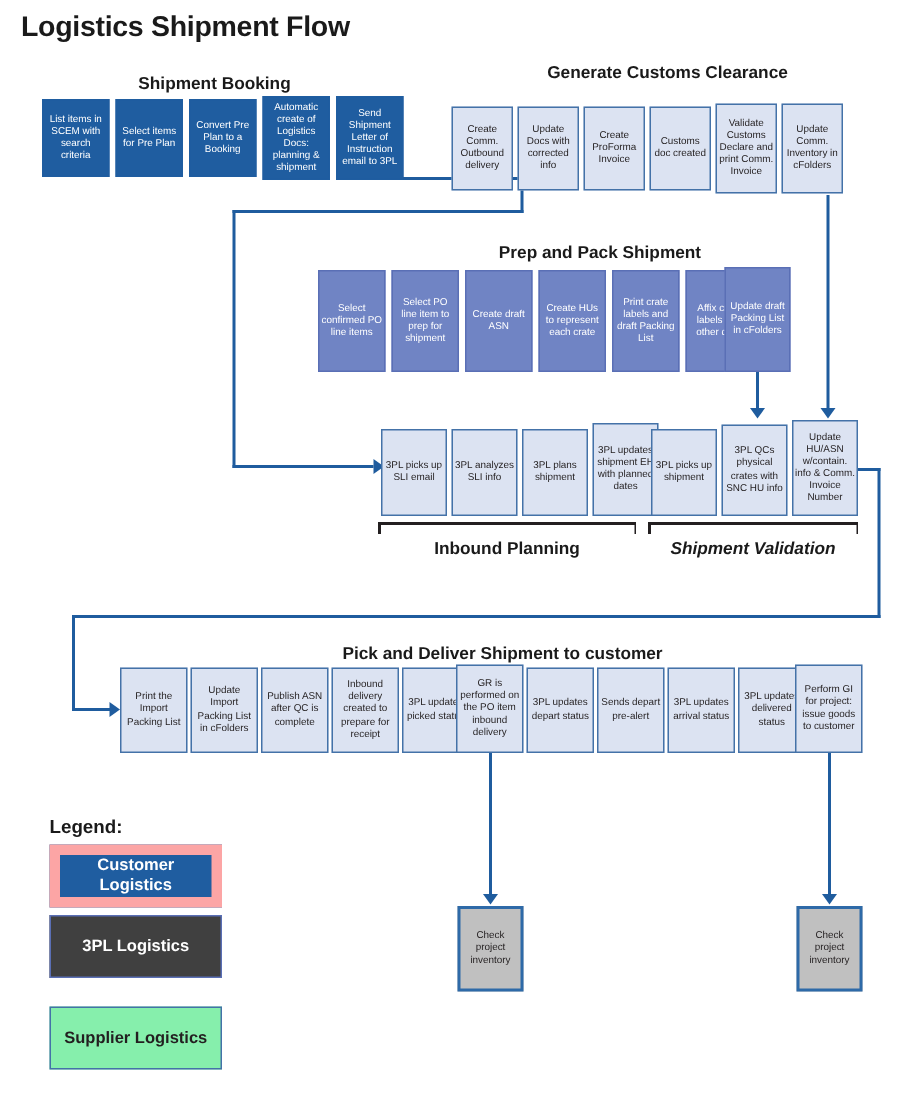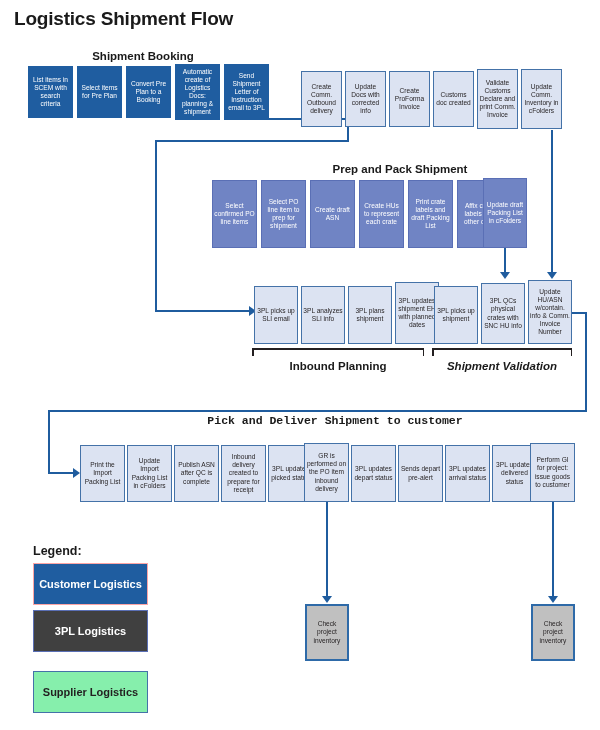--- a/index.html
+++ b/index.html
@@ -44,21 +44,21 @@
   .legend-label{
     position:absolute;left:33px;top:544px;
     font-size:12.5px;font-weight:bold;color:#1a1a1a;
   }
   .legend-box{
     position:absolute;left:33px;width:115px;height:42px;
     box-sizing:border-box;
     display:flex;align-items:center;justify-content:center;
     text-align:center;font-size:11px;font-weight:bold;line-height:13px;
   }
-  .legend-box.l1{top:563px;background:#1f5da0;border:1px solid #fca5a5;color:#ffffff;}
+  .legend-box.l1{top:563px;background:#1f5da0;border:7px solid #fca5a5;color:#ffffff;}
   .legend-box.l2{top:610px;background:#404040;border:1px solid #5a6fb5;color:#ffffff;}
   .legend-box.l3{top:671px;background:#86efac;border:1px solid #4472a8;color:#231f20;}
 
   .conn{position:absolute;background:#1f5c9e;}
   .conn.h{height:2px;}
   .conn.v{width:2px;}
   .arrow-d{
     position:absolute;width:0;height:0;
     border-left:5px solid transparent;border-right:5px solid transparent;
     border-top:7px solid #1f5c9e;
@@ -81,25 +81,26 @@
 </head>
 <body>
 
 <div id="stage">
 
   <div class="page-title">Logistics Shipment Flow</div>
 
   <div class="sec-title" style="left:28px;top:50px;width:230px;">Shipment Booking</div>
 
   <div class="sec-title" style="left:300px;top:43px;width:290px;">
+    <div>Generate Customs Clearance</div>
   </div>
 
   <div class="sec-title" style="left:215px;top:163px;width:370px;">Prep and Pack Shipment</div>
 
-  <div class="sec-title" style="left:80px;top:414px;width:510px;font-family:Liberation Mono, monospace;">Pick and Deliver Shipment to customer</div>
+  <div class="sec-title" style="left:80px;top:430px;width:510px;">Pick and Deliver Shipment to customer</div>
 
   <div class="conn h" style="left:251px;top:118px;width:98px;"></div>
   <div class="conn v" style="left:347px;top:118px;height:24px;"></div>
   <div class="conn h" style="left:155px;top:140px;width:194px;"></div>
   <div class="conn v" style="left:155px;top:140px;height:172px;"></div>
   <div class="conn h" style="left:155px;top:310px;width:94px;"></div>
   <div class="arrow-r" style="left:249px;top:306px;"></div>
 
   <div class="conn v" style="left:551px;top:130px;height:143px;"></div>
   <div class="arrow-d" style="left:547px;top:272px;"></div>

